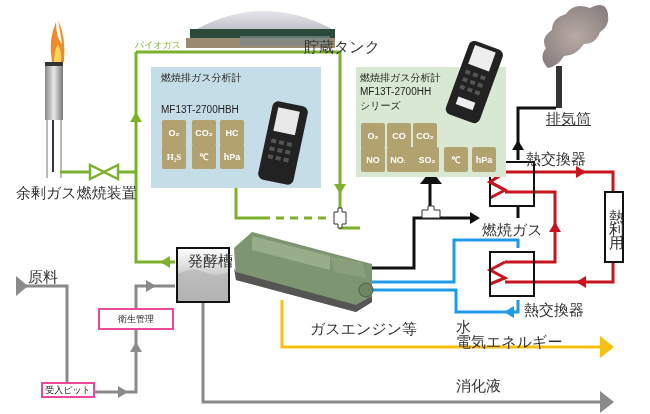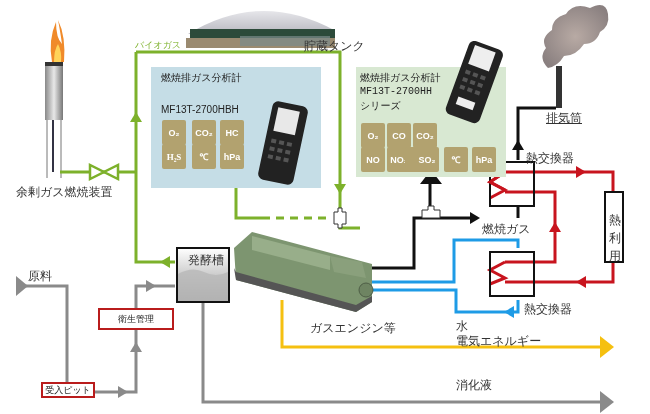--- a/index.html
+++ b/index.html
@@ -1,28 +1,28 @@
 <!DOCTYPE html>
 <html><head>
 <meta charset="utf-8">
 <style>
   html, body { margin:0; padding:0; background:#ffffff; }
   body { width:650px; height:414px; position:relative; overflow:hidden;
          font-family:"DejaVu Sans", sans-serif; }
   #diagram { position:absolute; left:0; top:0; width:650px; height:414px; }
-  .lbl { position:absolute; font-size:12px; color:#333; white-space:nowrap; line-height:1; }
+  .lbl { position:absolute; font-size:15px; color:#333; white-space:nowrap; line-height:1; }
   .lbl-green { color:#7db12b; font-size:9px; }
   .panel { position:absolute; }
   .panel-blue { left:151px; top:67px; width:170px; height:121px; background:#c5dde6; }
   .panel-green { left:356px; top:67px; width:150px; height:110px; background:#d8e8d2; }
   .ptext { position:absolute; font-size:10px; color:#222; white-space:nowrap; line-height:1; }
   .badge { position:absolute; width:24px; height:25px; background:#b2a26f; color:#fff;
            font-size:9px; font-weight:bold; display:flex; align-items:center; justify-content:center;
            border-radius:2px; font-family:"Liberation Sans", sans-serif; }
-  .box { position:absolute; background:#fff; border:2px solid #b91c1c; box-sizing:border-box;
+  .box { position:absolute; background:#fff; border:2px solid #ec4899; box-sizing:border-box;
          display:flex; align-items:center; justify-content:center; font-size:9px; color:#222; }
 </style>
 </head>
 <body>
 
 <svg id="diagram" viewBox="0 0 650 414" xmlns="http://www.w3.org/2000/svg">
   <defs>
     <linearGradient id="tankGrad" x1="0" y1="0" x2="0" y2="1">
       <stop offset="0" stop-color="#ffffff"></stop>
       <stop offset="1" stop-color="#9a9a9a"></stop>
@@ -162,21 +162,21 @@
         <rect x="32" y="48" width="5" height="4"></rect>
       <rect x="16" y="56" width="5" height="4"></rect>
         <rect x="24" y="56" width="5" height="4"></rect>
         <rect x="32" y="56" width="5" height="4"></rect>
     </g>
   </svg>
 </div>
 
 <div class="panel panel-green">
   <span class="ptext" style="left:4px;top:6px;">燃焼排ガス分析計</span>
-  <span class="ptext" style="left:4px;top:20px;font-family:Liberation Mono, monospace;">MF13T-2700HH</span>
+  <span class="ptext" style="left:4px;top:20px;font-family:Liberation Sans, sans-serif;">MF13T-2700HH</span>
   <span class="ptext" style="left:4px;top:34px;">シリーズ</span>
   <div class="badge" style="left:5px;top:56px;">O₂</div>
   <div class="badge" style="left:31px;top:56px;">CO</div>
   <div class="badge" style="left:57px;top:56px;">CO₂</div>
   <div class="badge" style="left:5px;top:80px;">NO</div>
   <div class="badge" style="left:31px;top:80px;">NO₂</div>
   <div class="badge" style="left:49px;top:80px;padding-left:10px;">SO₂</div>
   <div class="badge" style="left:88px;top:80px;">℃</div>
   <div class="badge" style="left:116px;top:80px;">hPa</div>
   <svg style="position:absolute;left:88px;top:-26px;" width="60" height="84">
@@ -203,20 +203,20 @@
 <div class="box" style="left:41px;top:382px;width:54px;height:16px;">
   <span>受入ピット</span>
 </div>
 
 <span class="lbl lbl-green" style="left:135px;top:41px;text-align:right;">バイオガス</span>
 <span class="lbl" style="left:304px;top:40px;">貯蔵タンク</span>
 <span class="lbl" style="left:16px;top:186px;">余剰ガス燃焼装置</span>
 <span class="lbl" style="left:546px;top:112px;text-decoration:underline;">排気筒</span>
 <span class="lbl" style="left:526px;top:152px;">熱交換器</span>
 <span class="lbl" style="left:482px;top:223px;">燃焼ガス</span>
-<span class="lbl" style="left:609px;top:211px;width:10px;white-space:normal;word-break:break-all;line-height:18px;">熱利用</span>
+<span class="lbl" style="left:609px;top:211px;width:10px;white-space:normal;word-break:break-all;line-height:13px;">熱利用</span>
 <span class="lbl" style="left:524px;top:303px;">熱交換器</span>
 <span class="lbl" style="left:456px;top:320px;">水</span>
 <span class="lbl" style="left:310px;top:322px;">ガスエンジン等</span>
 <span class="lbl" style="left:456px;top:335px;">電気エネルギー</span>
 <span class="lbl" style="left:456px;top:379px;">消化液</span>
 <span class="lbl" style="left:28px;top:270px;">原料</span>
 <span class="lbl" style="left:188px;top:254px;">発酵槽</span>
 
 </body></html>

